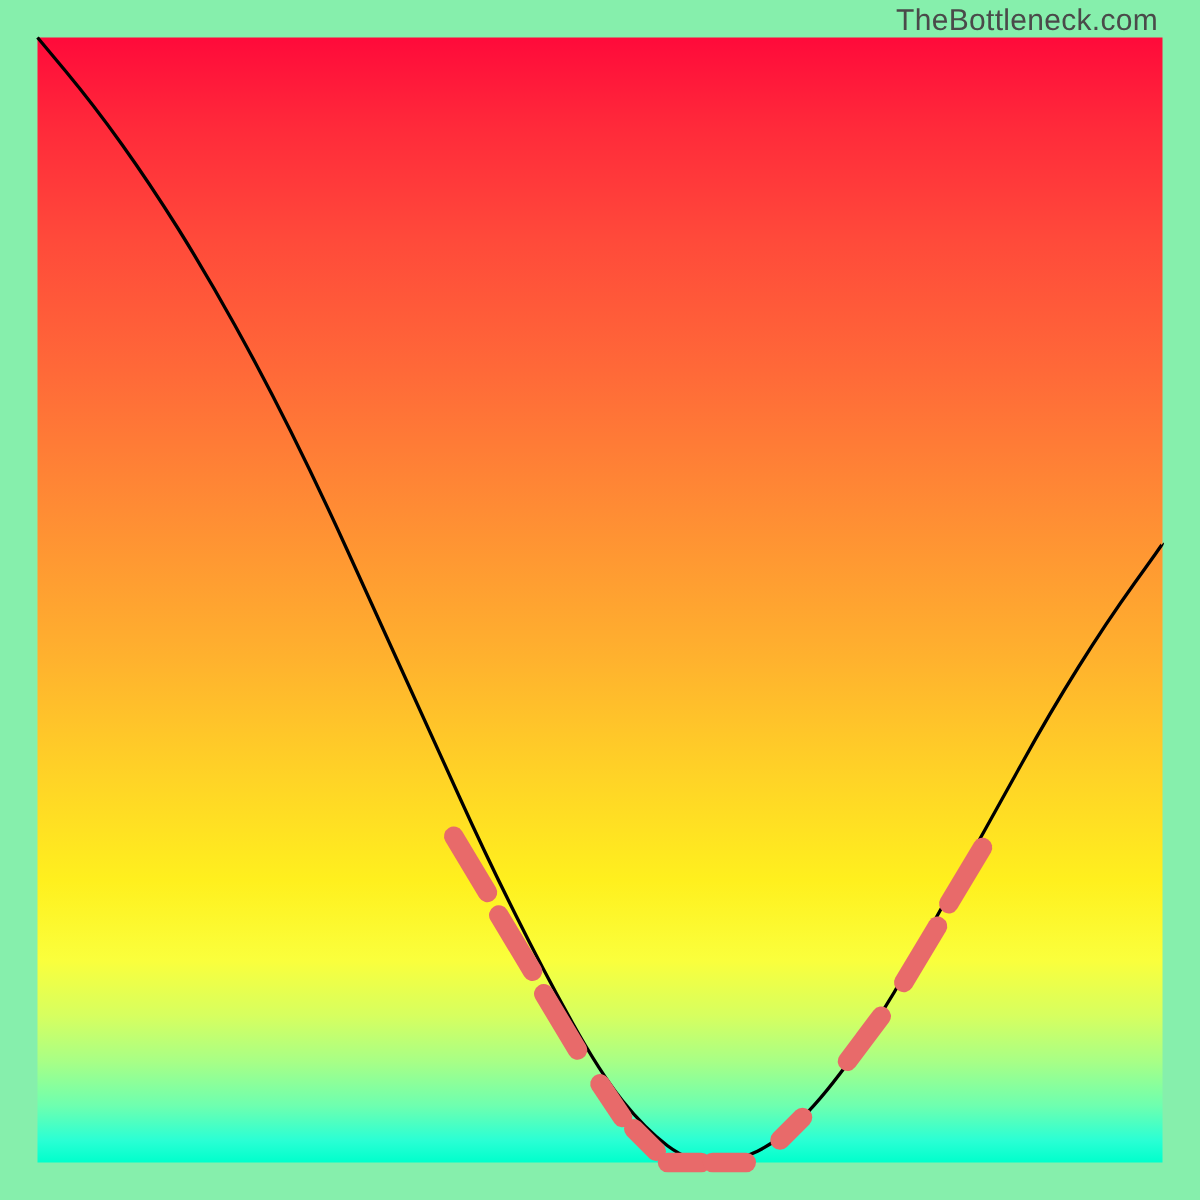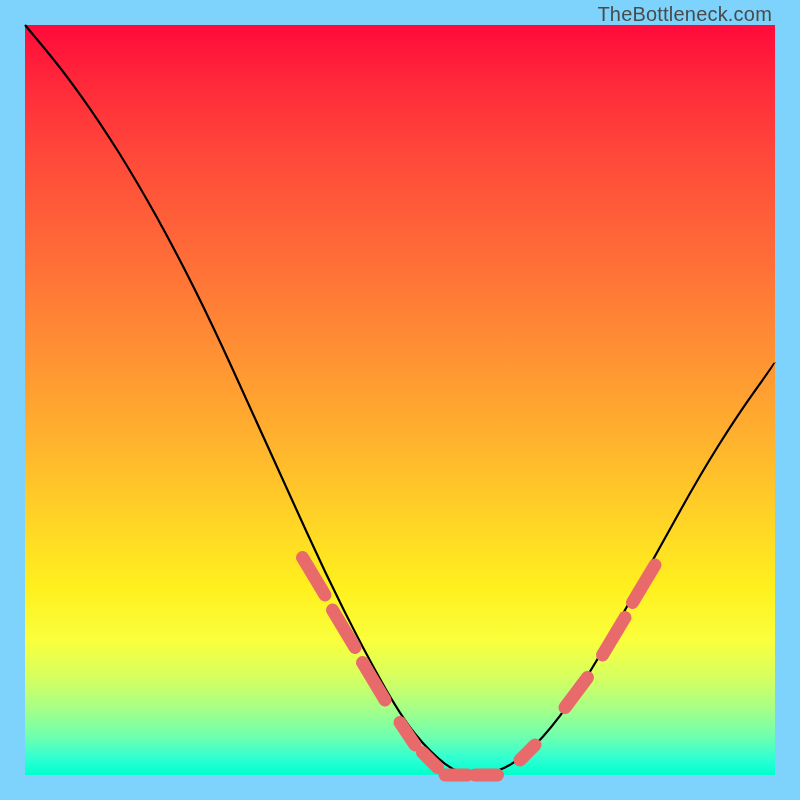--- a/index.html
+++ b/index.html
@@ -10,21 +10,21 @@
     background: #000;
     font-family: Arial, Helvetica, sans-serif;
     overflow: hidden;
   }
   .frame {
     position: absolute;
     left: 0;
     top: 0;
     width: 800px;
     height: 800px;
-    background: #7dd3fc;
+    background: #86efac;
   }
   .plot {
     position: absolute;
     left: 25px;
     top: 25px;
     width: 750px;
     height: 750px;
     
     background: linear-gradient(to bottom,
       #ff0a3a 0%,

